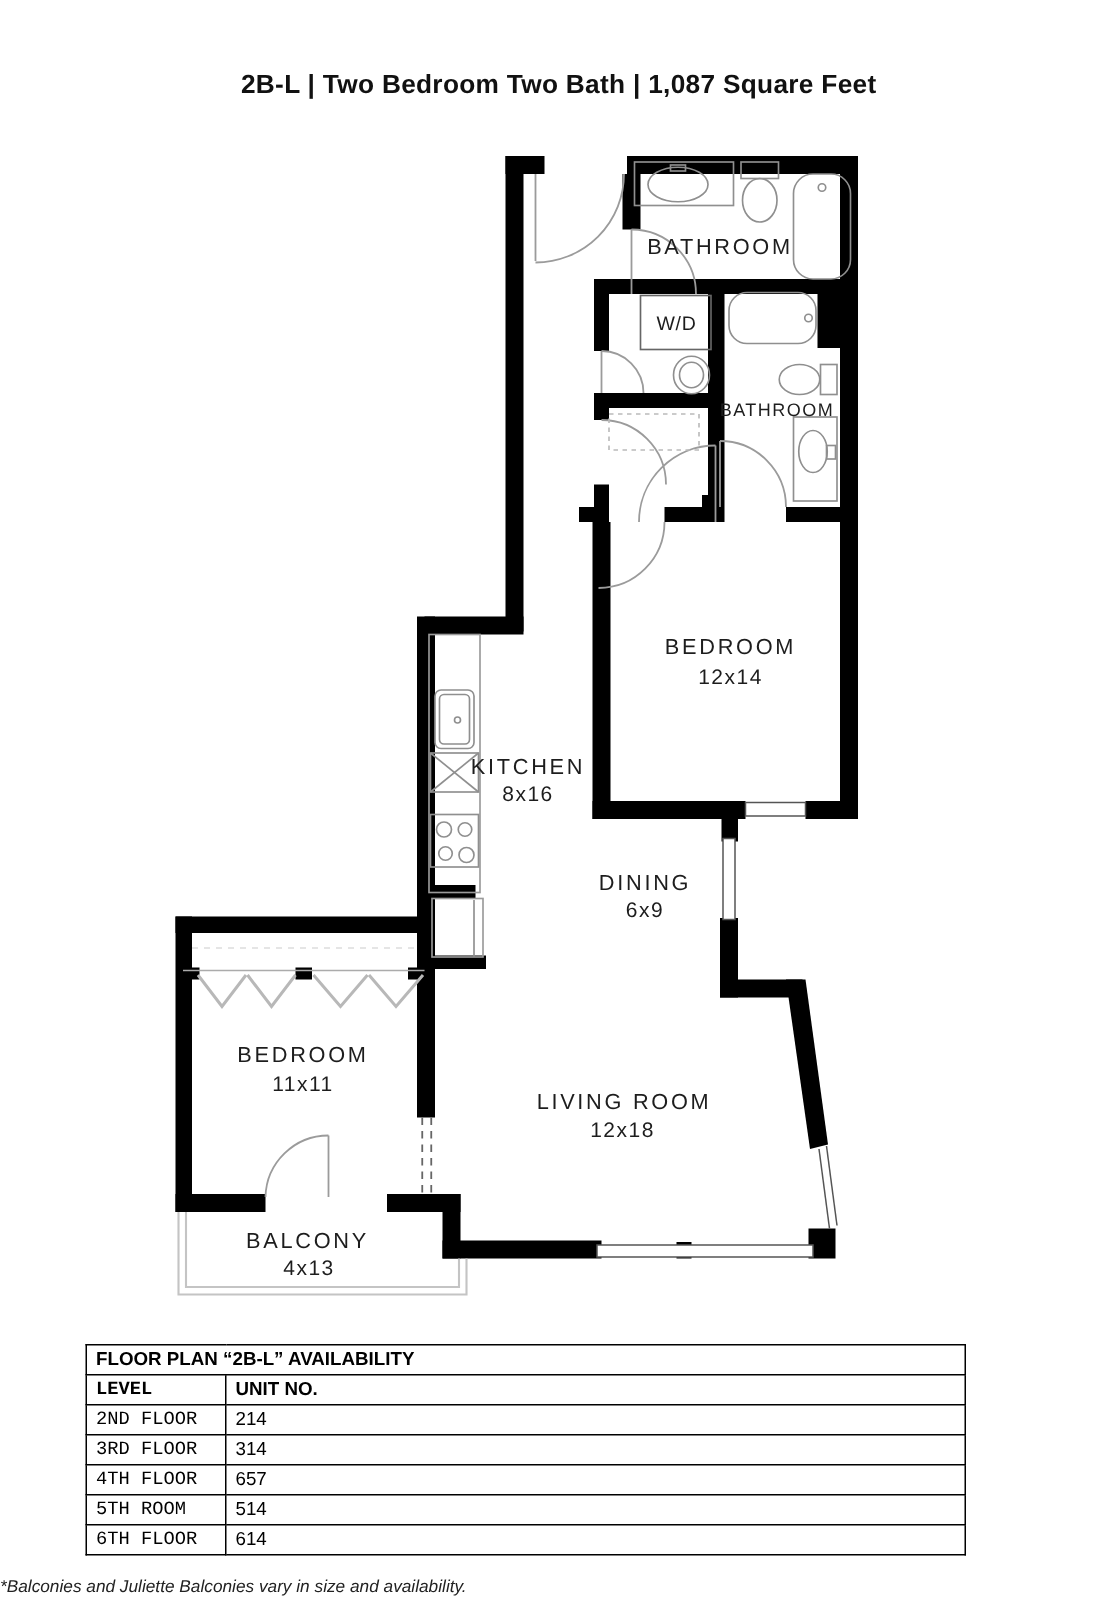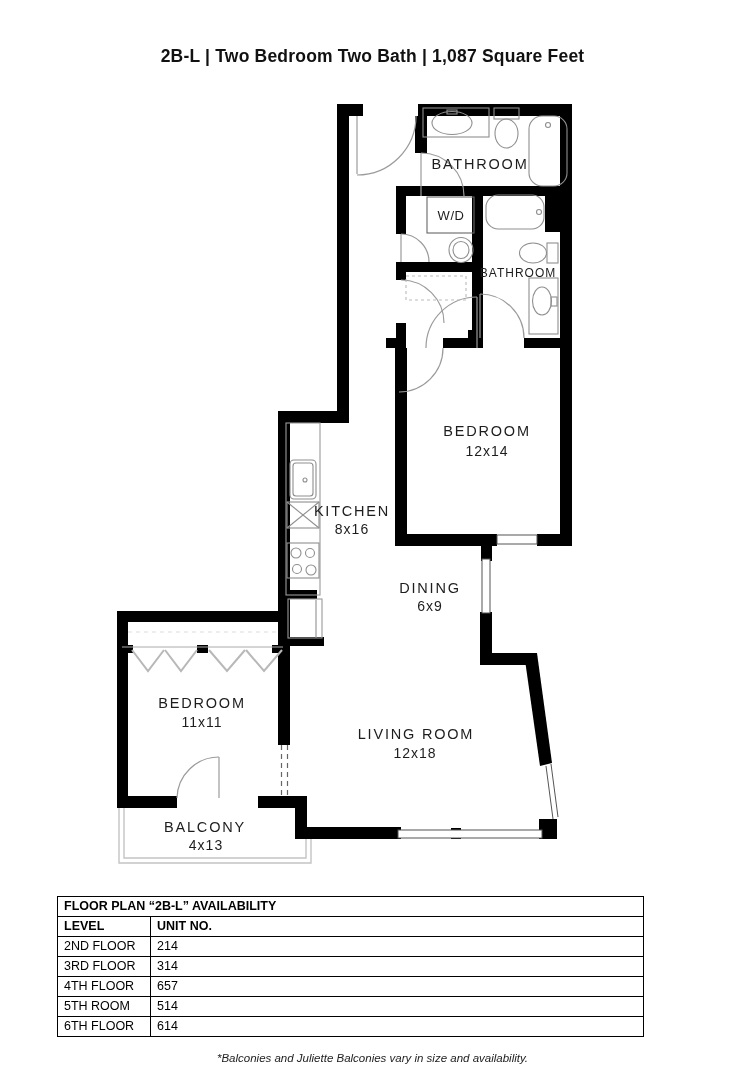--- a/index.html
+++ b/index.html
@@ -11,22 +11,22 @@
   svg text{font-family:"Liberation Sans",sans-serif;fill:#1d1d1d;}
   .room-name{font-size:14.5px;letter-spacing:1.8px;}
   .room-dims{font-size:14px;letter-spacing:1px;}
   .fixture-label{font-size:13px;letter-spacing:.5px;}
   .bath2-label{font-size:12px;letter-spacing:1px;}
   .avail-table{position:absolute;left:57px;top:880px;width:587px;border-collapse:collapse;
     font-size:12.5px;color:#000;}
   .avail-table td{border:1.6px solid #000;height:19px;padding:0 0 0 6px;line-height:19px;}
   .avail-table .t-title td{font-weight:bold;}
   .avail-table .t-head td{font-weight:bold;}
-  .avail-table td.c1{width:86px;}
-  .footnote{position:absolute;top:1036px;left:0;width:745px;text-align:center;
+  .avail-table td.c1{width:86px;font-family:Liberation Mono, monospace;}
+  .footnote{position:absolute;top:1036px;left:0;width:745px;
     font-style:italic;font-size:11.5px;color:#222;}
   .watermark{position:absolute;top:1037px;left:8px;font-family:"Liberation Serif",serif;
     font-size:34px;color:#ddd;text-shadow:1.5px 1.5px 0 #aaa;letter-spacing:1px;white-space:nowrap;}
 </style>
 </head>
 <body>
 
 <div class="page">
 
   <div class="plan-title">2B-L | Two Bedroom Two Bath | 1,087  Square Feet</div>

